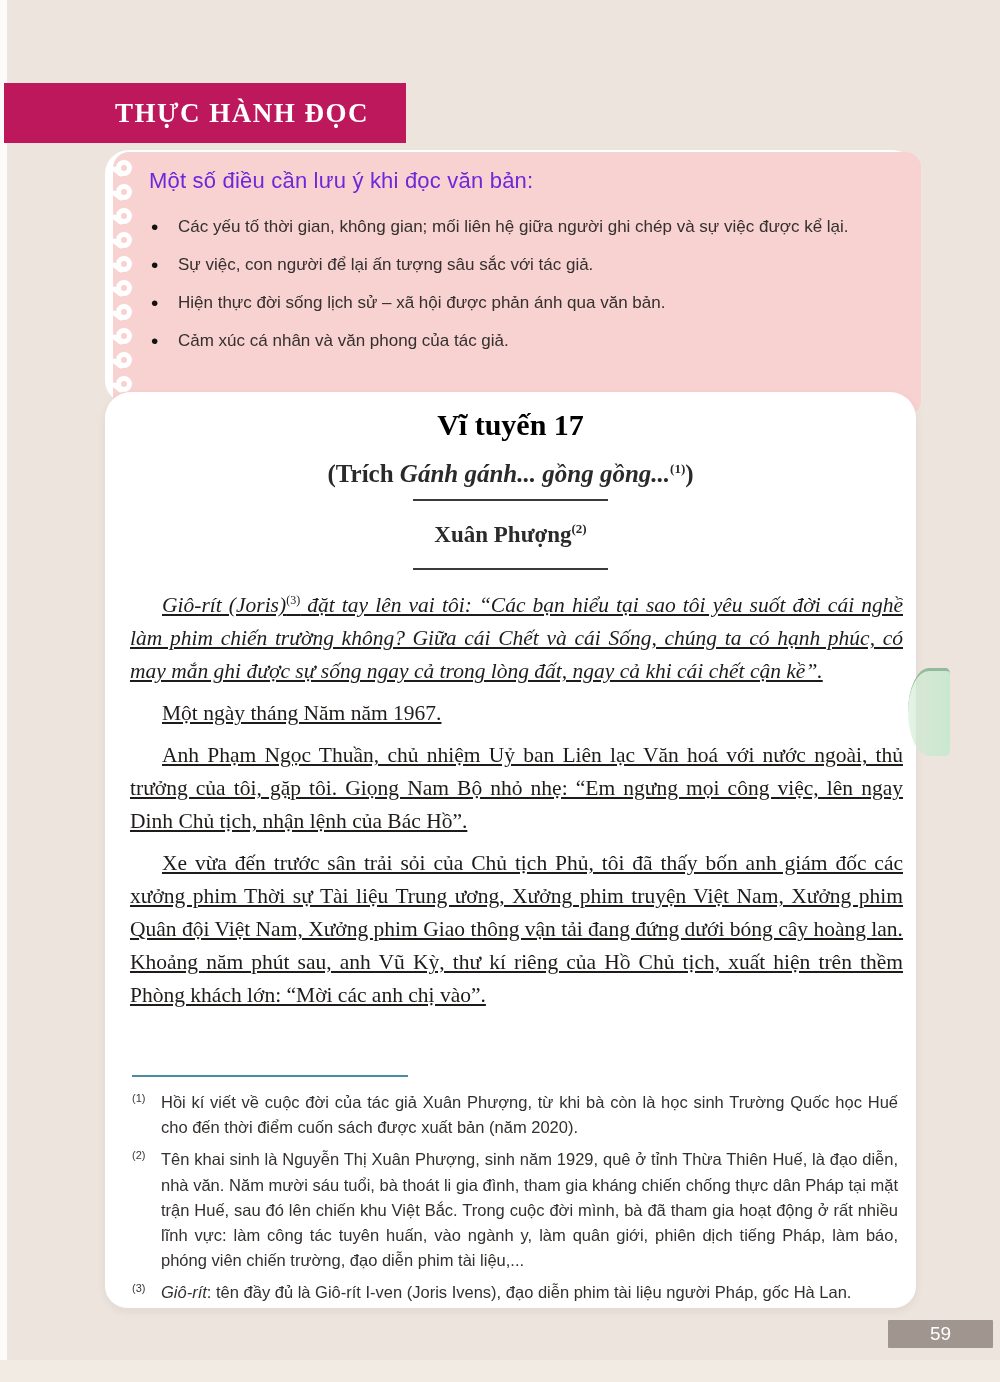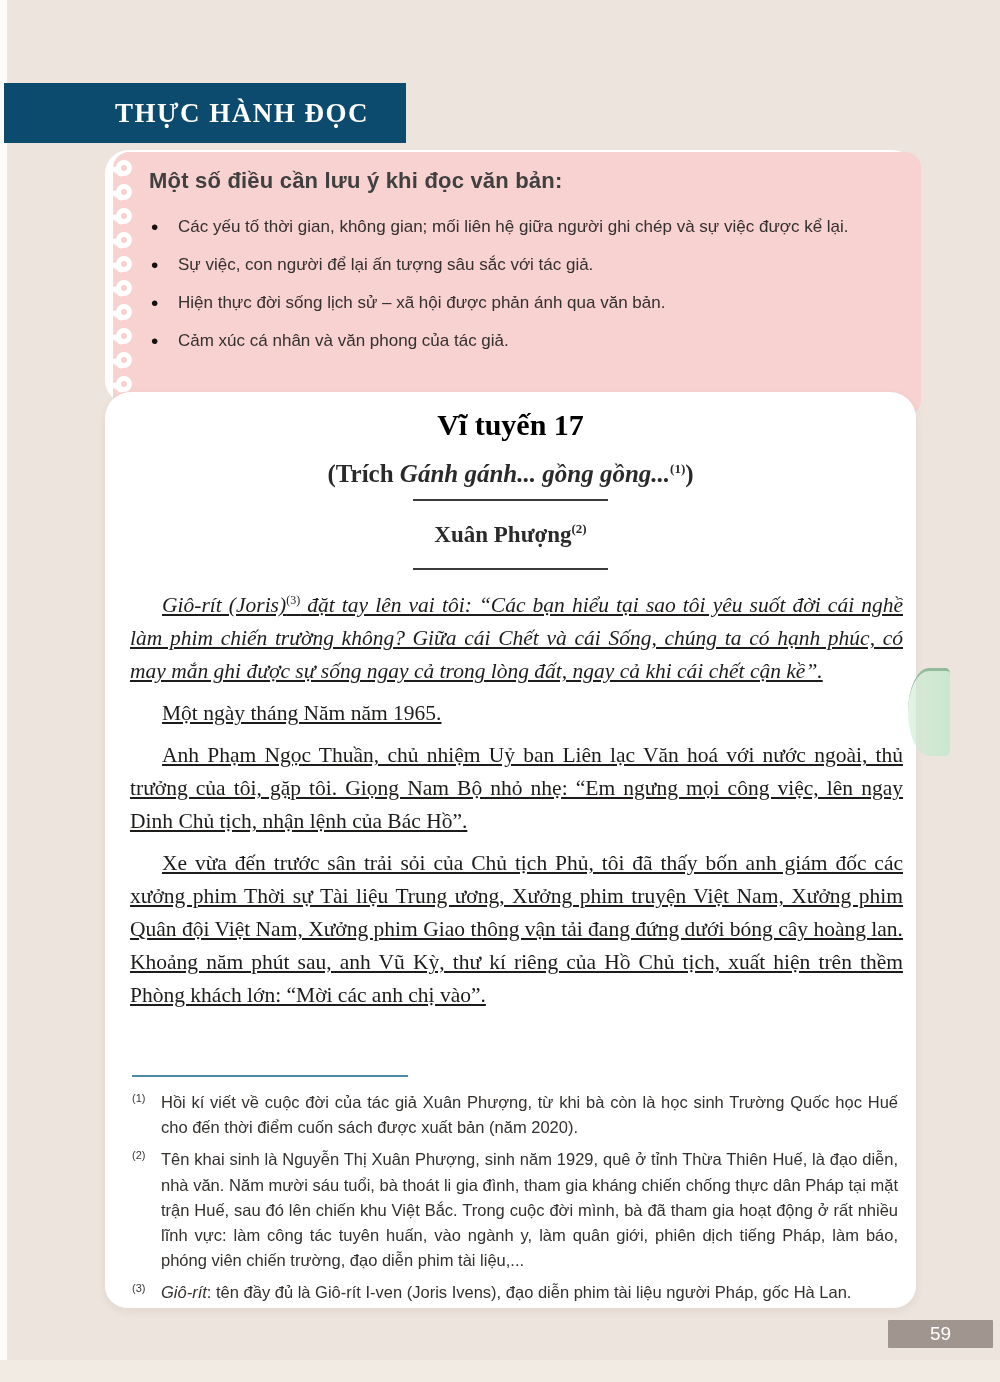--- a/index.html
+++ b/index.html
@@ -21,21 +21,21 @@
     background: #fcfbf9;
   }
   .bottom-strip {
     position: absolute; left: 0; top: 1360px; width: 1000px; height: 22px;
     background: #f2ebe4;
   }
 
   
   .banner {
     position: absolute; left: 4px; top: 83px; width: 402px; height: 60px;
-    background: #0c4a6e;
+    background: #be185d;
     display: flex; align-items: center; justify-content: center;
     padding-left: 74px;
   }
   .banner span {
     font-family: "Liberation Serif", serif;
     font-weight: bold; font-size: 27px; color: #ffffff;
     letter-spacing: 1.5px;
   }
 
   
@@ -44,21 +44,21 @@
     background: #ffffff; border-radius: 24px;
   }
 
   
   .notes-box {
     position: absolute; left: 113px; top: 152px; width: 808px; height: 264px;
     background: #f8d1d1; border-radius: 16px;
     padding: 16px 16px 0 36px;
   }
   .notes-heading {
-    color: #404040; font-weight: bold; font-size: 22px;
+    color: #6d28d9; font-weight: normal; font-size: 22px;
     margin: 0 0 16px 0; letter-spacing: 0.2px;
   }
   .notes-list { list-style: none; margin: 0; padding: 0; }
   .notes-list li {
     position: relative; padding-left: 29px;
     font-size: 17px; line-height: 34px; color: #33302e;
     margin-bottom: 4px;
   }
   .notes-list li::before {
     content: "\2022";
@@ -209,21 +209,21 @@
     <div class="title-block">
       <h1 class="article-title">Vĩ tuyến 17</h1>
       <p class="article-subtitle"><span>(Trích </span><span class="src">Gánh gánh... gồng gồng...</span><sup>(1)</sup><span>)</span></p>
       <div class="author-wrap">
         <span class="author"><span>Xuân Phượng</span><sup>(2)</sup></span>
       </div>
     </div>
 
     <div class="body-text">
       <p class="italic"><span>Giô-rít (Joris)</span><sup>(3)</sup><span> đặt tay lên vai tôi: “Các bạn hiểu tại sao tôi yêu suốt đời cái nghề làm phim chiến trường không? Giữa cái Chết và cái Sống, chúng ta có hạnh phúc, có may mắn ghi được sự sống ngay cả trong lòng đất, ngay cả khi cái chết cận kề”.</span></p>
-      <p>Một ngày tháng Năm năm 1965.</p>
+      <p>Một ngày tháng Năm năm 1967.</p>
       <p>Anh Phạm Ngọc Thuần, chủ nhiệm Uỷ ban Liên lạc Văn hoá với nước ngoài, thủ trưởng của tôi, gặp tôi. Giọng Nam Bộ nhỏ nhẹ: “Em ngưng mọi công việc, lên ngay Dinh Chủ tịch, nhận lệnh của Bác Hồ”.</p>
       <p>Xe vừa đến trước sân trải sỏi của Chủ tịch Phủ, tôi đã thấy bốn anh giám đốc các xưởng phim Thời sự Tài liệu Trung ương, Xưởng phim truyện Việt Nam, Xưởng phim Quân đội Việt Nam, Xưởng phim Giao thông vận tải đang đứng dưới bóng cây hoàng lan. Khoảng năm phút sau, anh Vũ Kỳ, thư kí riêng của Hồ Chủ tịch, xuất hiện trên thềm Phòng khách lớn: “Mời các anh chị vào”.</p>
     </div>
 
     <div class="footnotes">
       <hr class="fn-sep">
       <div class="fn-row">
         <span class="fn-marker">(1)</span>
         <span class="fn-text">Hồi kí viết về cuộc đời của tác giả Xuân Phượng, từ khi bà còn là học sinh Trường Quốc học Huế cho đến thời điểm cuốn sách được xuất bản (năm 2020).</span>
       </div>

